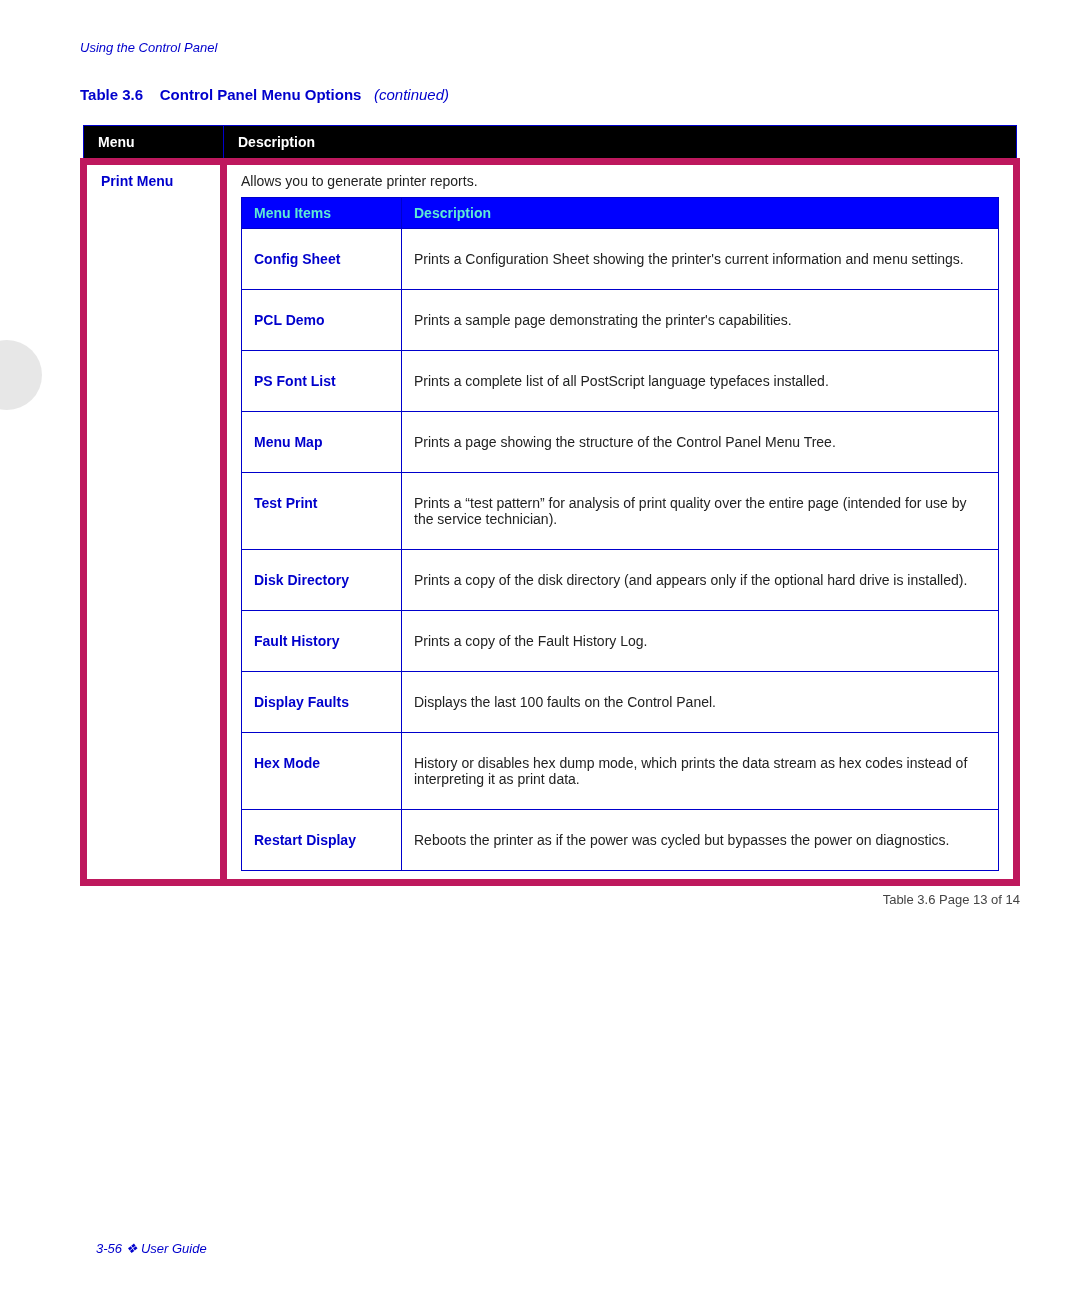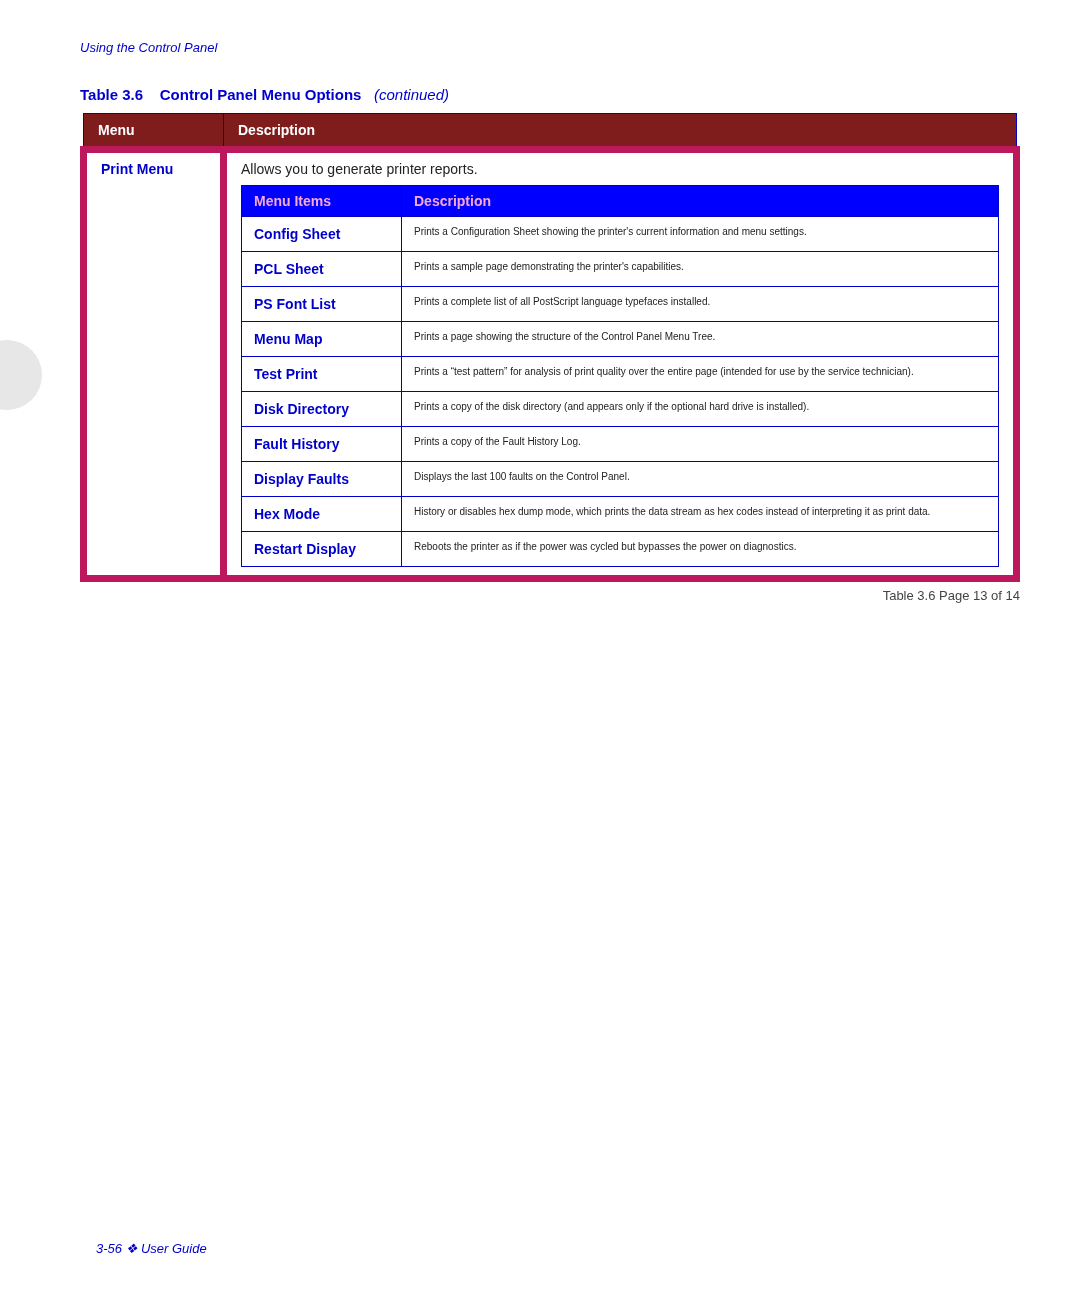--- a/index.html
+++ b/index.html
@@ -26,36 +26,36 @@
       font-style: italic;
       color: #0000cc;
       font-size: 13px;
       margin-bottom: 31px;
     }
 
     .table-title {
       font-size: 15px;
       font-weight: bold;
       color: #0000cc;
-      margin-bottom: 10px;
+      margin-bottom: 22px;
     }
 
     .table-title span.continued {
       font-style: italic;
       font-weight: normal;
     }
 
     .main-table {
       width: 100%;
       border-collapse: collapse;
       border: 1px solid #0000cc;
     }
 
     .main-table th {
-      background-color: #7f1d1d;
+      background-color: #000000;
       color: #ffffff;
       font-weight: bold;
       padding: 8px 14px;
       text-align: left;
       border: 1px solid #0000cc;
     }
 
     .main-table td {
       padding: 8px 14px;
       border: 7px solid #be185d;
@@ -80,42 +80,42 @@
 
     .inner-table {
       width: 100%;
       border-collapse: collapse;
       border: 1px solid #0000cc;
       margin-top: 6px;
     }
 
     .inner-table th {
       background-color: #0000ff;
-      color: #f9a8d4;
+      color: #5eead4;
       font-weight: bold;
       padding: 7px 12px;
       text-align: left;
       border: 1px solid #0000cc;
     }
 
     .inner-table td {
-      padding: 9px 12px;
+      padding: 22px 12px;
       border: 1px solid #0000cc;
       vertical-align: top;
     }
 
     .inner-menu-item {
       color: #0000cc;
       font-weight: bold;
       width: 160px;
       white-space: nowrap;
     }
 
     .inner-description {
-      font-size: 10px;
+      font-size: 14px;
     }
 
     .page-footer-note {
       text-align: right;
       font-size: 13px;
       color: #444;
       margin-top: 6px;
     }
 
     .page-number {
@@ -175,21 +175,21 @@
                 <th>Menu Items</th>
                 <th>Description</th>
               </tr>
             </thead>
             <tbody id="inner-table-body">
             <tr>
                   <td class="inner-menu-item">Config Sheet</td>
                   <td class="inner-description">Prints a Configuration Sheet showing the printer's current information and menu settings.</td>
                 </tr>
                 <tr>
-                  <td class="inner-menu-item">PCL Sheet</td>
+                  <td class="inner-menu-item">PCL Demo</td>
                   <td class="inner-description">Prints a sample page demonstrating the printer's capabilities.</td>
                 </tr>
                 <tr>
                   <td class="inner-menu-item">PS Font List</td>
                   <td class="inner-description">Prints a complete list of all PostScript language typefaces installed.</td>
                 </tr>
                 <tr>
                   <td class="inner-menu-item">Menu Map</td>
                   <td class="inner-description">Prints a page showing the structure of the Control Panel Menu Tree.</td>
                 </tr>

